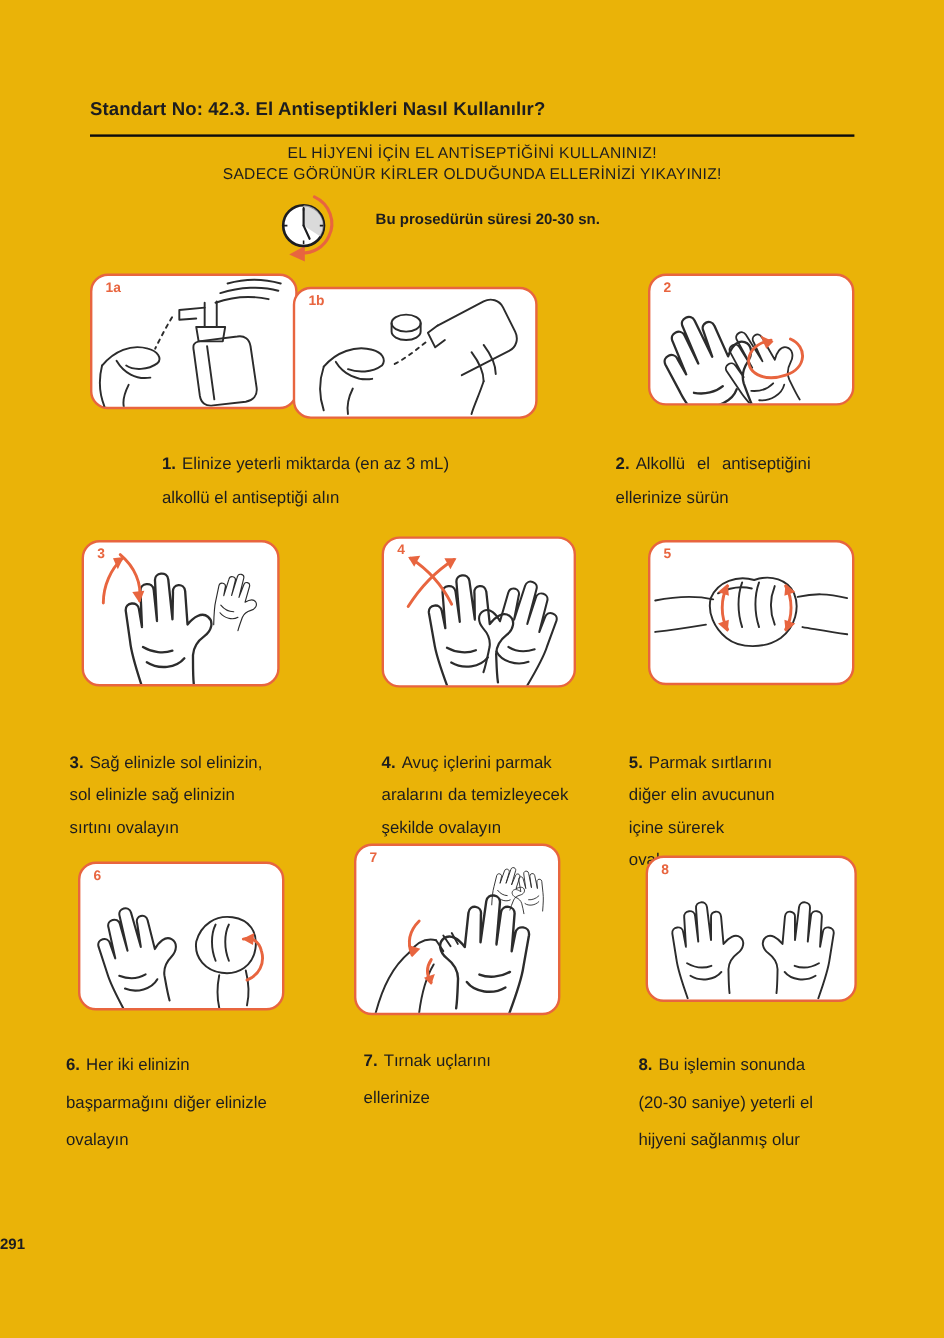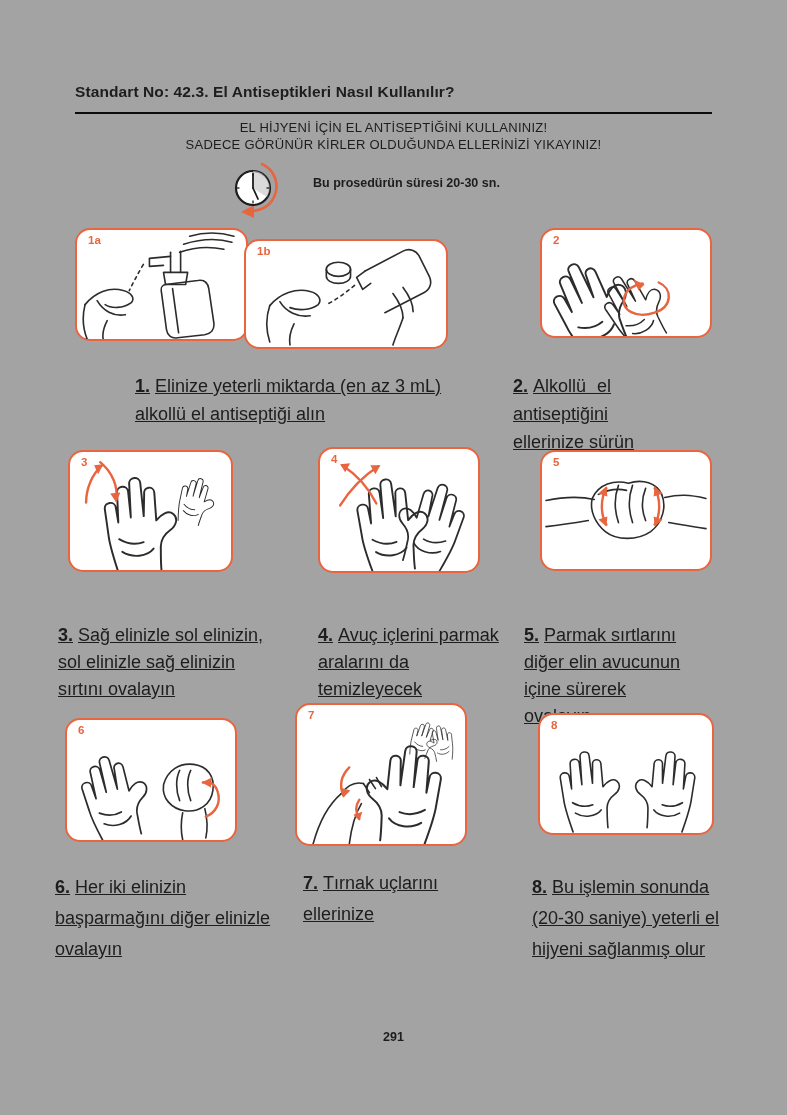--- a/index.html
+++ b/index.html
@@ -1,44 +1,44 @@
 <!DOCTYPE html>
 <html style="--accent: #e8653f;"><head>
 <meta charset="utf-8">
 <style>
   :root{ --accent:#e8653f; --ink:#1d1d1f; }
   html,body{margin:0;padding:0;background:#ffffff;}
   .page{
-    position:relative; width:787px; height:1115px; background:#a3a3a3;
+    position:relative; width:787px; height:1115px; background:#eab308;
     font-family:"Liberation Sans", sans-serif; color:var(--ink); overflow:hidden;
   }
   .title{
     position:absolute; left:75px; top:83px; font-size:15.5px; font-weight:bold;
     letter-spacing:.1px; white-space:nowrap;
   }
   .rule{ position:absolute; left:75px; top:112px; width:637px; height:2.4px; background:#0c0c0c; }
   .banner{ position:absolute; left:0; width:787px; text-align:center; font-size:13px; letter-spacing:.25px; }
   .b1{ top:120px; } .b2{ top:137px;text-align:center; }
   .clock{ position:absolute; left:224px; top:161px; width:64px; height:60px; }
   .duration{ position:absolute; left:313px; top:176px; font-size:12.5px; font-weight:bold; white-space:nowrap; }
   .panel{
     position:absolute; box-sizing:border-box; background:#fff;
     border:2.5px solid var(--accent); border-radius:15px; z-index:2;
   }
   .plabel{ position:absolute; top:4px; left:11px; color:var(--accent); font-weight:bold; font-size:11.5px; z-index:3; }
   .panel svg{ display:block; width:100%; height:100%; }
   .ink path, .ink ellipse{ fill:none; stroke:#2c2c2c; stroke-width:1.6; stroke-linecap:round; stroke-linejoin:round; }
   .oa{ fill:none; stroke:var(--accent); stroke-width:2.4; stroke-linecap:round; }
   .oaf{ fill:var(--accent); stroke:none; }
-  .cap{ position:absolute; font-size:18px; z-index:1;text-decoration:underline; }
+  .cap{ position:absolute; font-size:14px; z-index:1; }
   .cap .ln{ display:block; }
   .cap b{ margin-right:5px; }
   .lh28 .ln{ line-height:28px; } .lh27 .ln{ line-height:27px; } .lh31 .ln{ line-height:31px; }
   .just{ word-spacing:6px; }
-  .pagenum{ position:absolute; left:0; top:1030px; width:787px; text-align:center; font-size:12.5px; font-weight:bold; }
+  .pagenum{ position:absolute; left:0; top:1030px; width:787px; font-size:12.5px; font-weight:bold; }
 </style>
 </head>
 <body>
 
 <svg width="0" height="0" style="position:absolute">
   <defs>
     <g id="hand-open" fill="none" stroke="#2c2c2c" stroke-width="2.1" stroke-linecap="round" stroke-linejoin="round">
       <path d="M20,122 C16,104 13,90 13,78 L12,50 C12,42 24,42 24,50 L25,66 L27,34 C27,26 39,26 39,34 L39,62 L41,26 C41,18 53,18 53,26 L53,62 L56,38 C56,30 67,30 67,38 L66,68 C72,62 80,58 85,63 C90,68 87,76 80,80 C73,84 69,90 68,96 C67,106 66,114 66,122"></path>
       <path d="M26,98 C36,106 52,106 60,98"></path>
       <path d="M24,84 C32,90 42,92 50,90"></path>

